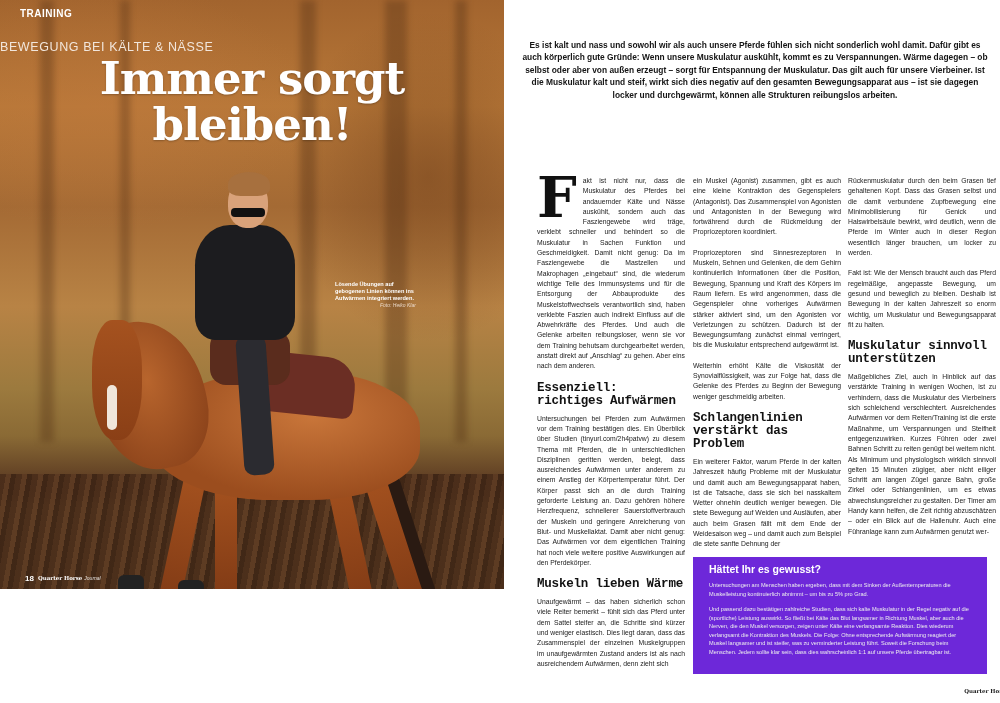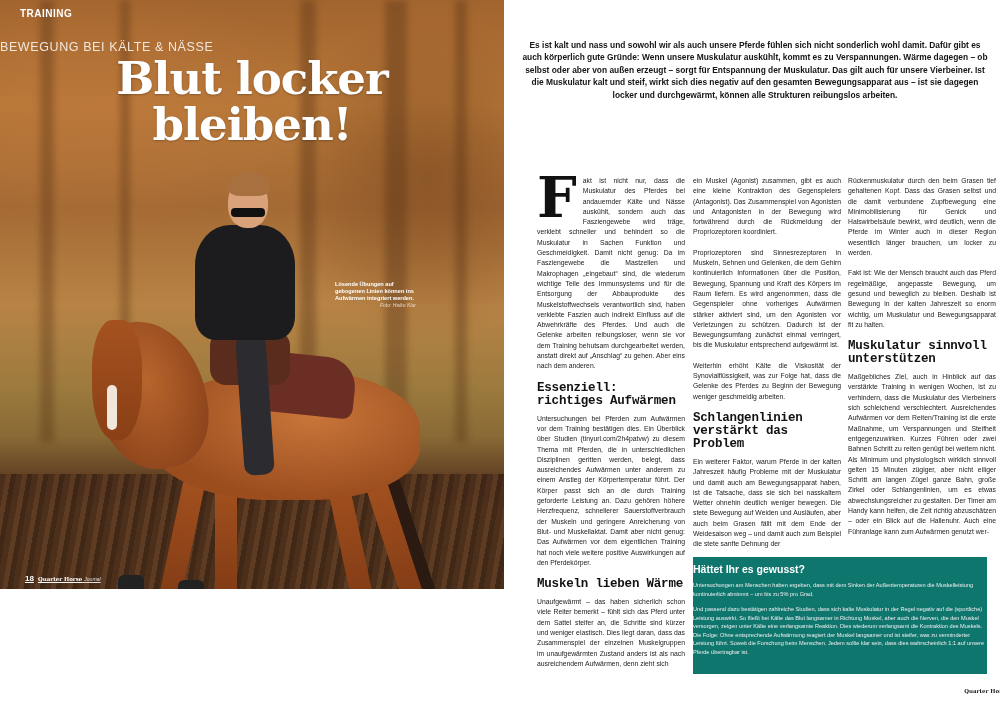--- a/index.html
+++ b/index.html
@@ -41,38 +41,38 @@
   .rider-hair { position: absolute; left: 228px; top: 172px; width: 42px; height: 24px; background: #a7703e; border-radius: 50% 50% 30% 30%; }
   .rider-glasses { position: absolute; left: 231px; top: 208px; width: 34px; height: 9px; background: #111; border-radius: 4px; }
 
   .section-label { position: absolute; left: 20px; top: 8px; font-size: 10px; color: #fff; letter-spacing: .5px; font-weight: bold; }
   .kicker { position: absolute; left: 0; width: 504px; top: 40px; color: #f2e6dc; font-size: 12.5px; letter-spacing: .6px; }
   .headline { position: absolute; left: 0; width: 504px; top: 56px; text-align: center; color: #fff;
     font-family: "DejaVu Serif", serif; font-weight: bold; font-size: 45px; line-height: 46px; letter-spacing: -1px;
     text-shadow: 0 1px 2px rgba(0,0,0,.25); }
   .caption { position: absolute; left: 335px; top: 281px; width: 80px; color: #fff; font-size: 5.6px; line-height: 7px; font-weight: bold; }
   .photo-credit { position: absolute; left: 380px; top: 302px; color: #ead7c5; font-size: 5px; font-style: italic; }
-  .footer-left { position: absolute; left: 25px; bottom: 6px; color: #fff; font-size: 7px; display: flex; gap: 4px; align-items: center; text-decoration: underline; }
+  .footer-left { position: absolute; left: 25px; bottom: 6px; color: #fff; font-size: 7px; display: flex; gap: 4px; align-items: flex-start; }
   .footer-left .pageno { font-weight: bold; font-size: 8px; }
   .mag-name { font-weight: bold; font-family: "DejaVu Serif", serif; font-size: 5.5px; }
   .mag-sub { font-size: 5px; font-style: italic; opacity: .85; }
 
   
   .right-page { position: absolute; left: 504px; top: 0; width: 564px; height: 703px; background: #fff; }
   .intro { position: absolute; left: 18px; width: 466px; top: 39px; text-align: center; font-size: 8.4px; line-height: 12.4px; font-weight: bold; color: #151515; }
 
   .col { position: absolute; top: 176px; width: 148px; font-size: 6.8px; line-height: 10.3px; color: #222; text-align: justify; hyphens: manual; }
   .col1 { left: 33px; }
   .col2 { left: 189px; }
   .col3 { left: 344px; }
   .col p { margin-bottom: 10px; }
   .dropcap { float: left; font-family: "DejaVu Serif", serif; font-weight: bold; font-size: 56px; line-height: 46px; margin: -2px 6px 0 0; color: #111; }
   .h2 { font-family: Liberation Mono, monospace; font-weight: bold; font-size: 12.5px; line-height: 13px; color: #111; margin: 4px 0 6px; letter-spacing: -.2px; text-align: left; }
 
-  .infobox { position: absolute; left: 189px; top: 557px; width: 294px; height: 117px; background: #0f766e; color: #fff; padding: 6px 0; }
+  .infobox { position: absolute; left: 189px; top: 557px; width: 294px; height: 117px; background: #6d28d9; color: #fff; padding: 6px 16px; }
   .infobox-title { font-weight: bold; font-size: 10.5px; margin-bottom: 6px; }
   .infobox p { font-size: 5.6px; line-height: 8.5px; margin-bottom: 7px; color: #eee; }
 
   .footer-right { position: absolute; right: 18px; bottom: 8px; display: flex; gap: 14px; align-items: baseline; color: #222; font-size: 7px; }
   .footer-right .pageno { font-weight: bold; font-size: 8px; }
 </style>
 </head>
 <body>
 
 <section class="left-page">
@@ -107,21 +107,21 @@
     <div class="rider-leg"></div>
     <div class="rider-torso"></div>
     <div class="rider-head"></div>
     <div class="rider-hair"></div>
     <div class="rider-glasses"></div>
   </div>
 
   <div class="section-label">TRAINING</div>
   <div class="kicker">BEWEGUNG BEI KÄLTE &amp; NÄSSE</div>
   <h1 class="headline">
-    <span>Blut locker</span><br>
+    <span>Immer sorgt</span><br>
     <span>bleiben!</span>
   </h1>
   <div class="caption">Lösende Übungen auf gebogenen Linien können ins Aufwärmen integriert werden.</div>
   <div class="photo-credit">Foto: Heiko Klar</div>
 
   <div class="footer-left">
     <span class="pageno">18</span>
     <span>
       <span class="mag-name">Quarter Horse</span>
       <span class="mag-sub">Journal</span>

